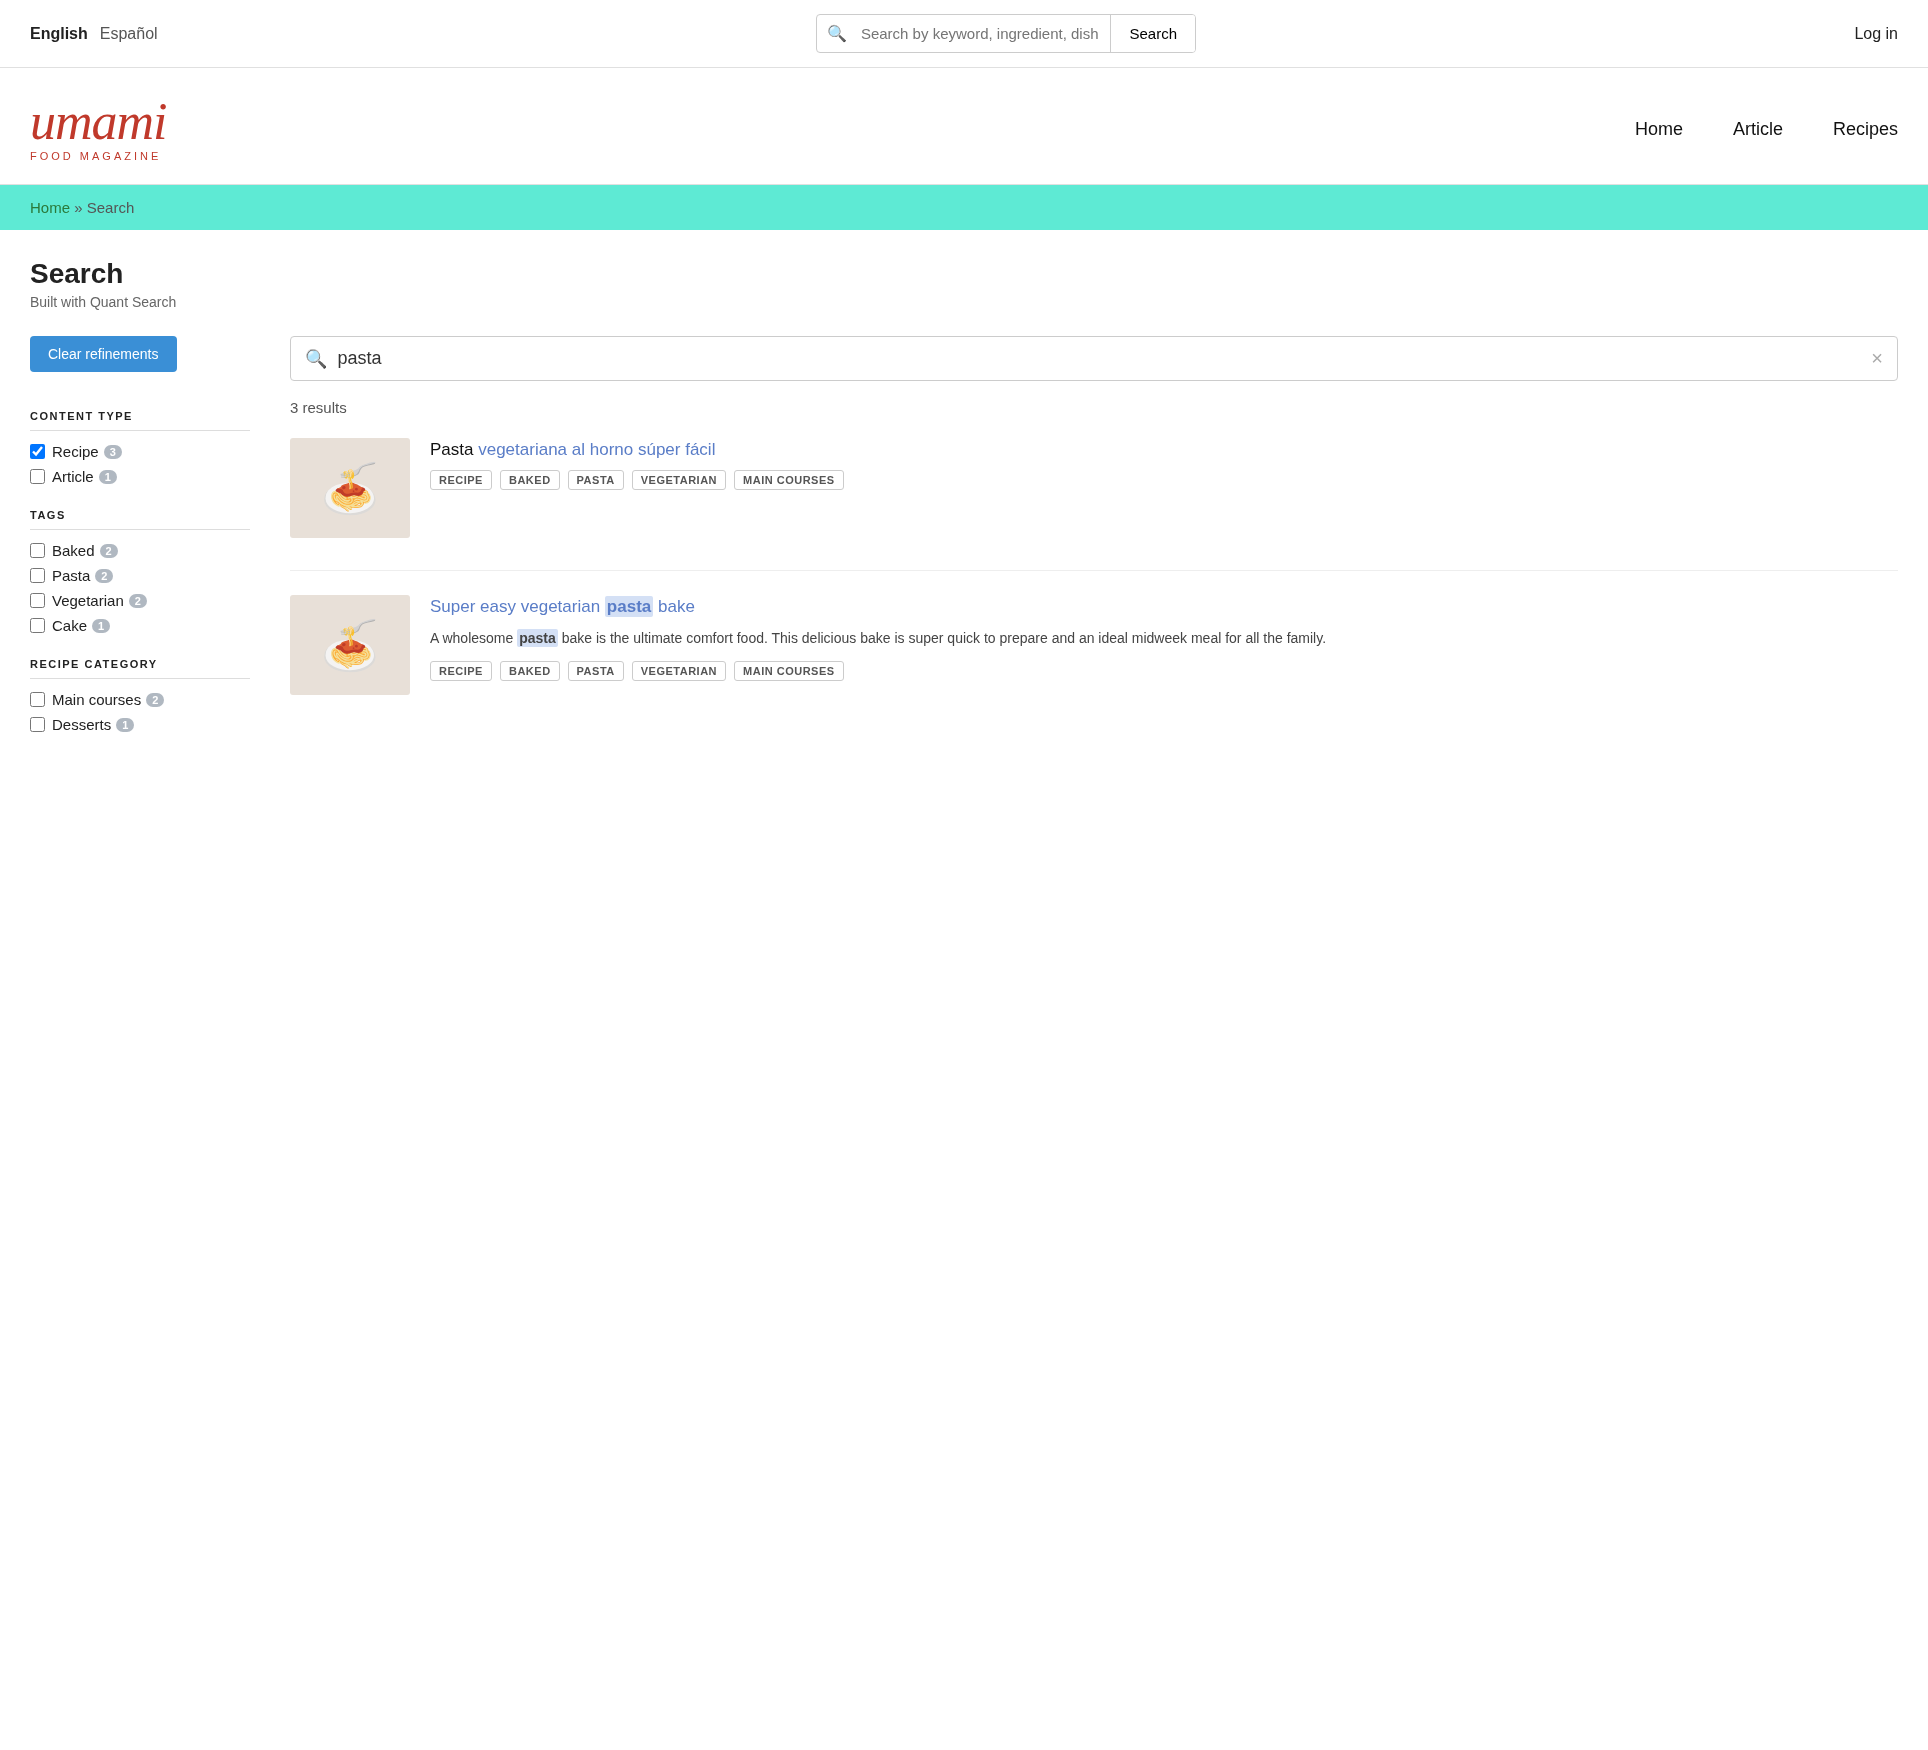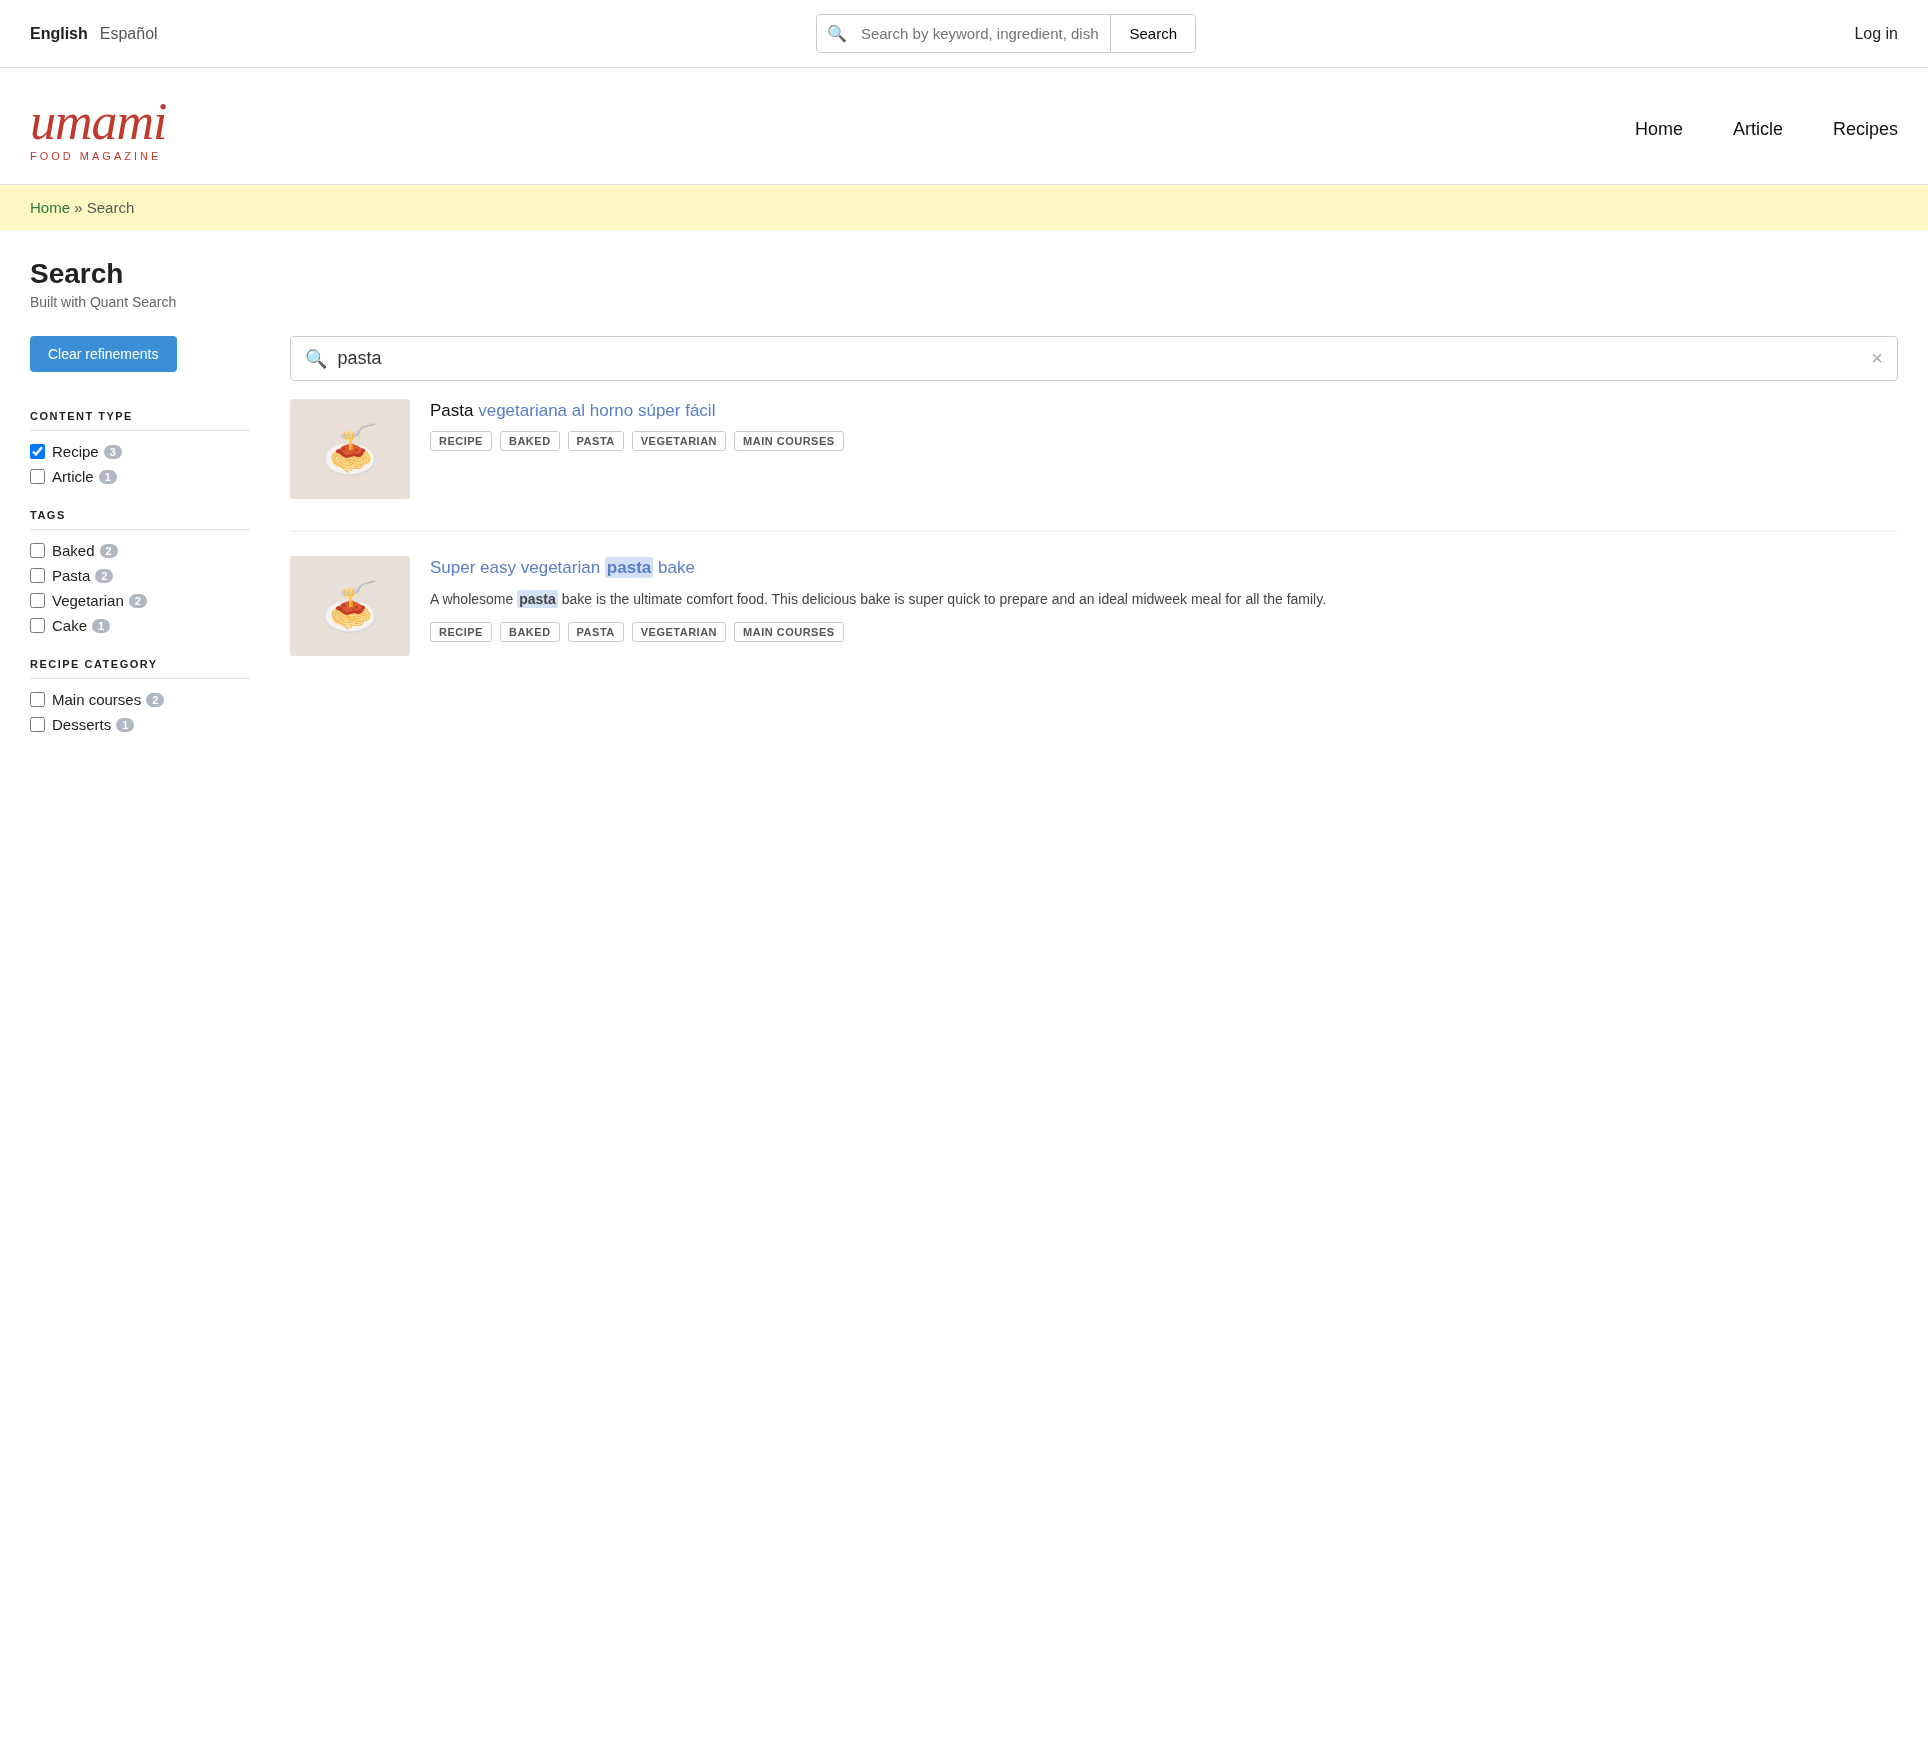--- a/index.html
+++ b/index.html
@@ -41,21 +41,21 @@
     }
     .brand-sub {
       font-size: 11px; letter-spacing: 3px; text-transform: uppercase;
       color: #c0392b; margin-top: 2px;
     }
     .main-nav { display: flex; gap: 50px; align-items: center; }
     .main-nav a { text-decoration: none; color: #111; font-size: 18px; }
 
     
     .breadcrumb-bar {
-      background: #fef9c3; padding: 14px 30px;
+      background: #5eead4; padding: 14px 30px;
     }
     .breadcrumb { font-size: 15px; }
     .breadcrumb a { color: #2a7a3b; text-decoration: none; }
     .breadcrumb span { color: #555; }
 
     
     .page-content { padding: 28px 30px 40px; }
     .page-title { font-size: 28px; font-weight: 700; margin-bottom: 4px; }
     .page-subtitle { font-size: 14px; color: #666; margin-bottom: 26px; }
 
@@ -230,20 +230,21 @@
     </div>
 
     <div class="results-main">
 
       <div class="search-box-wrap">
         <span class="search-box-icon">🔍</span>
         <input class="search-box-input" type="text" value="pasta" style="">
         <span class="search-box-clear">×</span>
       </div>
 
+      <div class="results-count">3 results</div>
 
       <div class="result-item">
         <div class="result-thumb">
           <div class="food-plate"></div>
         </div>
         <div class="result-content">
           <div class="result-title">
             <span class="title-plain">Pasta </span><a href="#" class="title-link">vegetariana al horno súper fácil</a>
           </div>
           <div class="tag-list">

